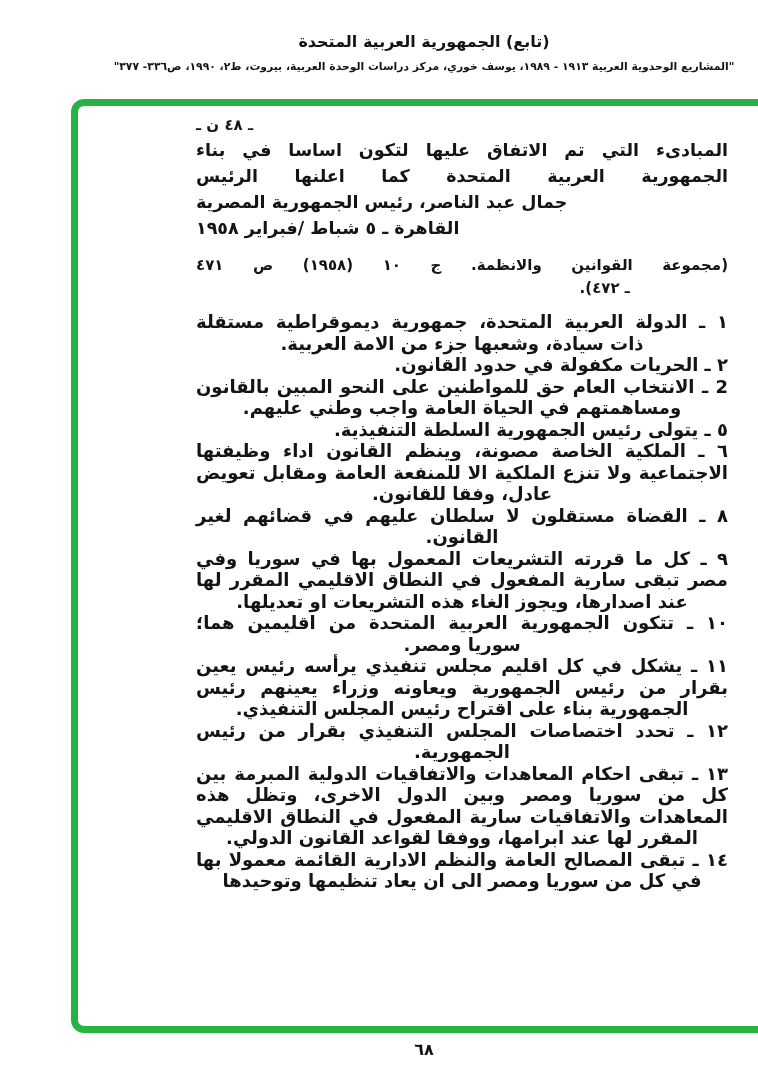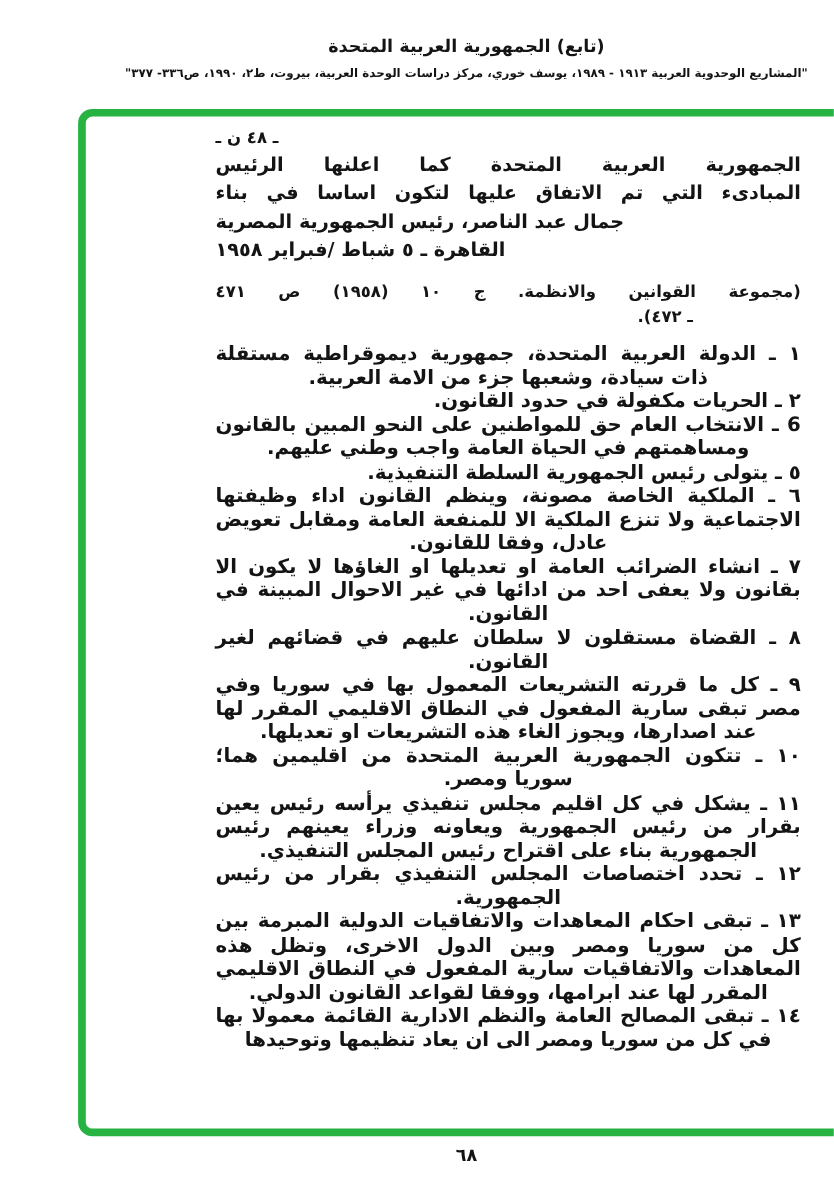--- a/index.html
+++ b/index.html
@@ -56,38 +56,37 @@
     <div class="header-title">(تابع) الجمهورية العربية المتحدة</div>
     <div class="header-citation">"المشاريع الوحدوية العربية ١٩١٣ - ١٩٨٩، يوسف خوري، مركز دراسات الوحدة العربية، بيروت، ط٢، ١٩٩٠، ص٣٣٦- ٣٧٧"</div>
   </div>
 
   <div class="frame">
     <div class="content">
 
       <div class="doc-number">ـ ٤٨ ن ـ</div>
 
       <div class="doc-title">
+        <div class="t-justify">المبادىء التي تم الاتفاق عليها لتكون اساسا في بناء</div>
         <div class="t-justify">الجمهورية العربية المتحدة كما اعلنها الرئيس</div>
-        <div class="t-justify">المبادىء التي تم الاتفاق عليها لتكون اساسا في بناء</div>
         <div class="t-center">جمال عبد الناصر، رئيس الجمهورية المصرية</div>
         <div class="t-center">القاهرة ـ ٥ شباط /فبراير ١٩٥٨</div>
       </div>
 
       <div class="source">
         <div class="source-l1">(مجموعة القوانين والانظمة. ج ١٠ (١٩٥٨) ص ٤٧١</div>
         <div class="source-l2">ـ ٤٧٢).</div>
       </div>
 
       <div class="principles">
         <div class="item">١ ـ الدولة العربية المتحدة، جمهورية ديموقراطية مستقلة ذات سيادة، وشعبها جزء من الامة العربية.</div>
         <div class="item single">٢ ـ الحريات مكفولة في حدود القانون.</div>
-        <div class="item">6 ـ الانتخاب العام حق للمواطنين على النحو المبين بالقانون ومساهمتهم في الحياة العامة واجب وطني عليهم.</div>
+        <div class="item">2 ـ الانتخاب العام حق للمواطنين على النحو المبين بالقانون ومساهمتهم في الحياة العامة واجب وطني عليهم.</div>
         <div class="item single">٥ ـ يتولى رئيس الجمهورية السلطة التنفيذية.</div>
         <div class="item">٦ ـ الملكية الخاصة مصونة، وينظم القانون اداء وظيفتها الاجتماعية ولا تنزع الملكية الا للمنفعة العامة ومقابل تعويض عادل، وفقا للقانون.</div>
-        <div class="item">٧ ـ انشاء الضرائب العامة او تعديلها او الغاؤها لا يكون الا بقانون ولا يعفى احد من ادائها في غير الاحوال المبينة في القانون.</div>
         <div class="item">٨ ـ القضاة مستقلون لا سلطان عليهم في قضائهم لغير القانون.</div>
         <div class="item">٩ ـ كل ما قررته التشريعات المعمول بها في سوريا وفي مصر تبقى سارية المفعول في النطاق الاقليمي المقرر لها عند اصدارها، ويجوز الغاء هذه التشريعات او تعديلها.</div>
         <div class="item">١٠ ـ تتكون الجمهورية العربية المتحدة من اقليمين هما؛ سوريا ومصر.</div>
         <div class="item">١١ ـ يشكل في كل اقليم مجلس تنفيذي يرأسه رئيس يعين بقرار من رئيس الجمهورية ويعاونه وزراء يعينهم رئيس الجمهورية بناء على اقتراح رئيس المجلس التنفيذي.</div>
         <div class="item">١٢ ـ تحدد اختصاصات المجلس التنفيذي بقرار من رئيس الجمهورية.</div>
         <div class="item">١٣ ـ تبقى احكام المعاهدات والاتفاقيات الدولية المبرمة بين كل من سوريا ومصر وبين الدول الاخرى، وتظل هذه المعاهدات والاتفاقيات سارية المفعول في النطاق الاقليمي المقرر لها عند ابرامها، ووفقا لقواعد القانون الدولي.</div>
         <div class="item">١٤ ـ تبقى المصالح العامة والنظم الادارية القائمة معمولا بها في كل من سوريا ومصر الى ان يعاد تنظيمها وتوحيدها</div>
       </div>
 
     </div>

